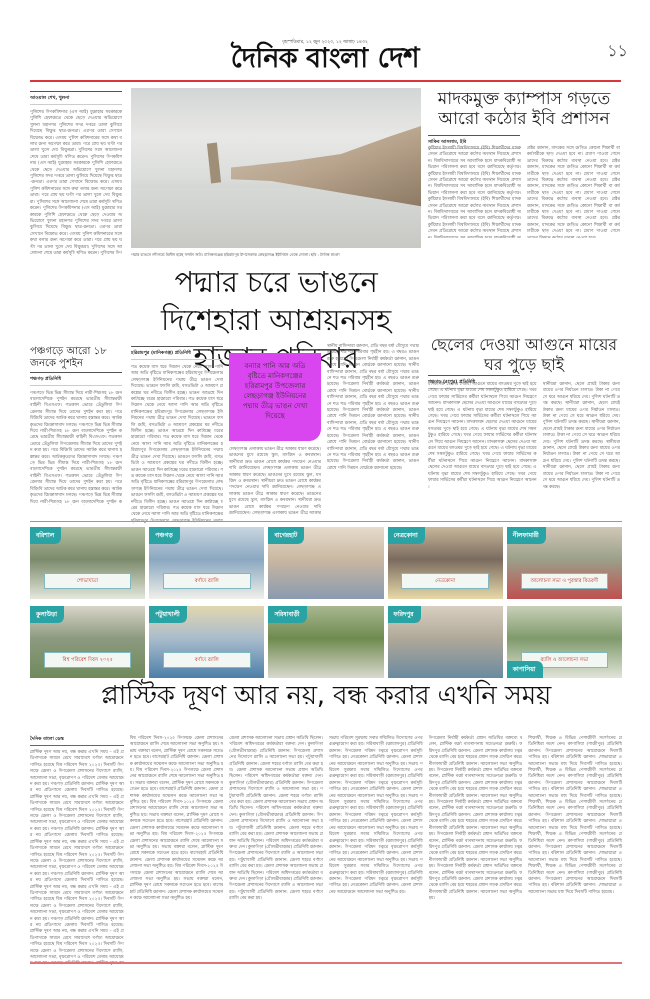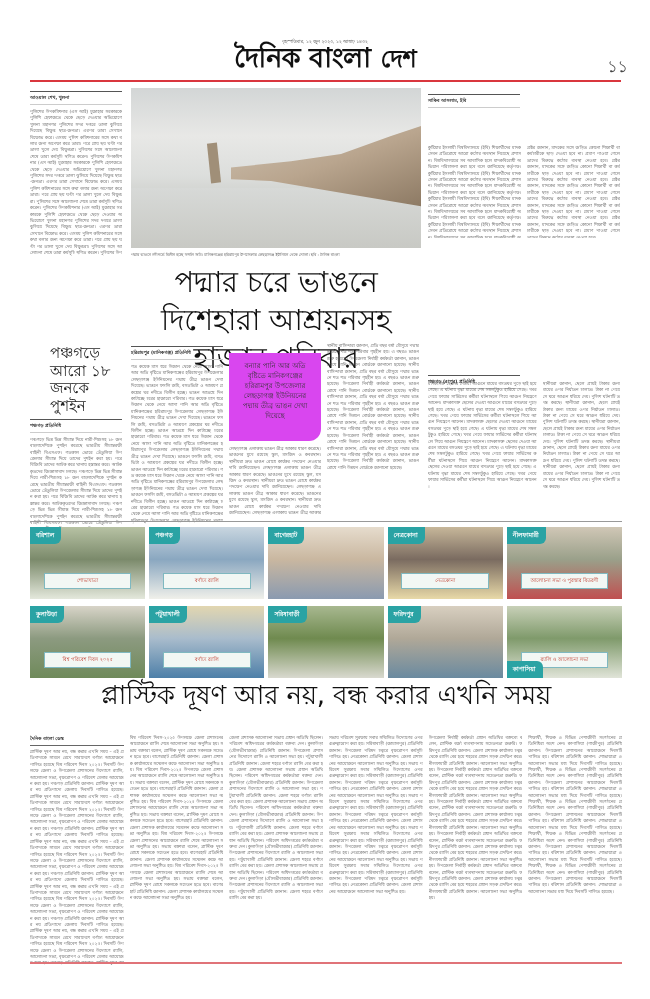--- a/index.html
+++ b/index.html
@@ -4,22 +4,22 @@
 <style>
   * { box-sizing: border-box; margin: 0; padding: 0; }
   html, body { width: 650px; height: 999px; background: #ffffff; overflow: hidden; }
   body { font-family: "DejaVu Sans", sans-serif; color: #222; position: relative; }
 
   .page { position: absolute; left: 0; top: 0; width: 650px; height: 999px; }
 
   
   .dateline { position: absolute; left: 0; width: 650px; top: 39px; text-align: center; font-size: 4.5px; color: #444; }
   .masthead { position: absolute; left: 0; width: 650px; top: 44px; text-align: center; font-family: "DejaVu Sans", sans-serif; font-weight: 900; font-size: 27px; letter-spacing: -0.5px; color: #111; line-height: 1; }
-  .masthead .desh { display: inline-block; margin-left: 10px; font-size: 24px; }
-  .pageno { position: absolute; right: 22px; top: 38px; font-size: 16px; color: #444; font-family: "DejaVu Serif", serif; margin-top: 16px; }
+  .masthead .desh { display: inline-block; margin-left: 10px; font-size: 28px; }
+  .pageno { position: absolute; right: 22px; top: 38px; font-size: 16px; color: #444; font-family: "DejaVu Serif", serif; }
   .topbar { position: absolute; left: 30px; top: 80px; width: 591px; height: 2px; background: #d9363e; }
 
   
   .col { position: absolute; }
   .head { font-family: "DejaVu Sans", sans-serif; color: #222; line-height: 1.18; font-weight: 400; }
   .byline { font-size: 4.6px; font-weight: 700; color: #222; border-top: 0.8px solid #555; border-bottom: 0.5px solid #ccc; padding: 2px 0 2px 0; margin: 3px 0 4px 0; }
   .body { font-size: 4.3px; line-height: 6.4px; color: #555; text-align: justify; word-break: break-all; overflow: hidden; }
 
   
   .lc { left: 30px; top: 88px; width: 92px; }
@@ -41,21 +41,21 @@
   .rcbody { position: absolute; left: 428px; top: 145px; width: 192px; display: flex; gap: 6px; }
   .rcbody .body { flex: 1; height: 93px; }
 
   
   .mid1 { left: 131px; top: 343px; width: 92px; }
   .quote { position: absolute; left: 229px; top: 353px; width: 92px; height: 88px; background: #d946ef; border-radius: 0 0 12px 0; padding: 8px 6px; text-align: center; font-size: 7px; line-height: 10px; color: #333; }
   .mid2 { left: 229px; top: 446px; width: 92px; }
   .mid3 { left: 327px; top: 343px; width: 92px; }
 
   .lc2 { left: 30px; top: 345px; width: 92px; }
-  .lc2 .head { font-size: 15px; margin-left: 20px; }
+  .lc2 .head { font-size: 10px; }
 
   .rc2head { position: absolute; left: 428px; top: 335px; width: 192px; text-align: center; font-size: 16px; line-height: 20px; color: #222; }
   .rc2body { position: absolute; left: 428px; top: 381px; width: 192px; display: flex; gap: 6px; }
 
   .sep { position: absolute; height: 0.6px; background: #999; }
 
   
   .grid { position: absolute; left: 30px; top: 527px; width: 592px; display: grid; grid-template-columns: repeat(5, 1fr); column-gap: 4px; row-gap: 7px; }
   .tile { position: relative; height: 72px; overflow: hidden; }
   .tile .ph { position: absolute; inset: 0; }
@@ -108,27 +108,29 @@
   </div>
   <div class="quote">বন্যার পানি আর অতি বৃষ্টিতে মানিকগঞ্জের হরিরামপুর উপজেলার লেছড়াগঞ্জ ইউনিয়নের পদ্মায় তীব্র ভাঙন দেখা দিয়েছে</div>
   <div class="col mid2">
     <div class="body" style="height:70px">লেছড়াগঞ্জ এলাকায় ভাঙন তীব্র আকার ধারণ করেছে। ভাঙনের মুখে রয়েছে স্কুল, মসজিদ ও কবরস্থান। স্থানীয়রা দ্রুত ভাঙন রোধে কার্যকর পদক্ষেপ নেওয়ার দাবি জানিয়েছেন। লেছড়াগঞ্জ এলাকায় ভাঙন তীব্র আকার ধারণ করেছে। ভাঙনের মুখে রয়েছে স্কুল, মসজিদ ও কবরস্থান। স্থানীয়রা দ্রুত ভাঙন রোধে কার্যকর পদক্ষেপ নেওয়ার দাবি জানিয়েছেন। লেছড়াগঞ্জ এলাকায় ভাঙন তীব্র আকার ধারণ করেছে। ভাঙনের মুখে রয়েছে স্কুল, মসজিদ ও কবরস্থান। স্থানীয়রা দ্রুত ভাঙন রোধে কার্যকর পদক্ষেপ নেওয়ার দাবি জানিয়েছেন। লেছড়াগঞ্জ এলাকায় ভাঙন তীব্র আকার ধারণ করেছে। ভাঙনের মুখে রয়েছে স্কুল, মসজিদ ও কবরস্থান। স্থানীয়রা দ্রুত ভাঙন রোধে কার্যকর পদক্ষেপ নেওয়ার দাবি জানিয়েছেন। লেছড়াগঞ্জ এলাকায় ভাঙন তীব্র আকার ধারণ করেছে। ভাঙনের মুখে রয়েছে স্কুল, মসজিদ ও কবরস্থান। স্থানীয়রা দ্রুত ভাঙন রোধে কার্যকর পদক্ষেপ নেওয়ার দাবি জানিয়েছেন।</div>
   </div>
   <div class="col mid3">
     <div class="body" style="height:173px">স্থানীয় বাসিন্দারা জানান, প্রতি বছর বর্ষা মৌসুমে পদ্মার ভাঙনে শত শত পরিবার গৃহহীন হয়। এ বছরও ভাঙন শুরু হয়েছে। উপজেলা নির্বাহী কর্মকর্তা জানান, ভাঙন রোধে পানি উন্নয়ন বোর্ডকে জানানো হয়েছে। স্থানীয় বাসিন্দারা জানান, প্রতি বছর বর্ষা মৌসুমে পদ্মার ভাঙনে শত শত পরিবার গৃহহীন হয়। এ বছরও ভাঙন শুরু হয়েছে। উপজেলা নির্বাহী কর্মকর্তা জানান, ভাঙন রোধে পানি উন্নয়ন বোর্ডকে জানানো হয়েছে। স্থানীয় বাসিন্দারা জানান, প্রতি বছর বর্ষা মৌসুমে পদ্মার ভাঙনে শত শত পরিবার গৃহহীন হয়। এ বছরও ভাঙন শুরু হয়েছে। উপজেলা নির্বাহী কর্মকর্তা জানান, ভাঙন রোধে পানি উন্নয়ন বোর্ডকে জানানো হয়েছে। স্থানীয় বাসিন্দারা জানান, প্রতি বছর বর্ষা মৌসুমে পদ্মার ভাঙনে শত শত পরিবার গৃহহীন হয়। এ বছরও ভাঙন শুরু হয়েছে। উপজেলা নির্বাহী কর্মকর্তা জানান, ভাঙন রোধে পানি উন্নয়ন বোর্ডকে জানানো হয়েছে। স্থানীয় বাসিন্দারা জানান, প্রতি বছর বর্ষা মৌসুমে পদ্মার ভাঙনে শত শত পরিবার গৃহহীন হয়। এ বছরও ভাঙন শুরু হয়েছে। উপজেলা নির্বাহী কর্মকর্তা জানান, ভাঙন রোধে পানি উন্নয়ন বোর্ডকে জানানো হয়েছে।</div>
   </div>
 
   <div class="col rc">
+    <div class="head">মাদকমুক্ত ক্যাম্পাস গড়তে আরো কঠোর ইবি প্রশাসন</div>
     <div class="byline" style="width:92px;margin-top:6px">সাকিব আসলাম, ইবি</div>
   </div>
   <div class="rcbody">
     <div class="body">কুষ্টিয়ার ইসলামী বিশ্ববিদ্যালয়ে (ইবি) শিক্ষার্থীদের মাদক সেবন প্রতিরোধে আরো কঠোর অবস্থান নিয়েছে প্রশাসন। বিশ্ববিদ্যালয়ের সব আবাসিক হলে মাদকবিরোধী অভিযান পরিচালনা করা হবে বলে জানিয়েছে কর্তৃপক্ষ। কুষ্টিয়ার ইসলামী বিশ্ববিদ্যালয়ে (ইবি) শিক্ষার্থীদের মাদক সেবন প্রতিরোধে আরো কঠোর অবস্থান নিয়েছে প্রশাসন। বিশ্ববিদ্যালয়ের সব আবাসিক হলে মাদকবিরোধী অভিযান পরিচালনা করা হবে বলে জানিয়েছে কর্তৃপক্ষ। কুষ্টিয়ার ইসলামী বিশ্ববিদ্যালয়ে (ইবি) শিক্ষার্থীদের মাদক সেবন প্রতিরোধে আরো কঠোর অবস্থান নিয়েছে প্রশাসন। বিশ্ববিদ্যালয়ের সব আবাসিক হলে মাদকবিরোধী অভিযান পরিচালনা করা হবে বলে জানিয়েছে কর্তৃপক্ষ। কুষ্টিয়ার ইসলামী বিশ্ববিদ্যালয়ে (ইবি) শিক্ষার্থীদের মাদক সেবন প্রতিরোধে আরো কঠোর অবস্থান নিয়েছে প্রশাসন। বিশ্ববিদ্যালয়ের সব আবাসিক হলে মাদকবিরোধী অভিযান পরিচালনা করা হবে বলে জানিয়েছে কর্তৃপক্ষ। কুষ্টিয়ার ইসলামী বিশ্ববিদ্যালয়ে (ইবি) শিক্ষার্থীদের মাদক সেবন প্রতিরোধে আরো কঠোর অবস্থান নিয়েছে প্রশাসন। বিশ্ববিদ্যালয়ের সব আবাসিক হলে মাদকবিরোধী অভিযান পরিচালনা করা হবে বলে জানিয়েছে কর্তৃপক্ষ।</div>
     <div class="body">প্রক্টর জানান, মাদকের সঙ্গে জড়িত কোনো শিক্ষার্থী বা কর্মচারীকে ছাড় দেওয়া হবে না। প্রমাণ পাওয়া গেলে তাদের বিরুদ্ধে কঠোর ব্যবস্থা নেওয়া হবে। প্রক্টর জানান, মাদকের সঙ্গে জড়িত কোনো শিক্ষার্থী বা কর্মচারীকে ছাড় দেওয়া হবে না। প্রমাণ পাওয়া গেলে তাদের বিরুদ্ধে কঠোর ব্যবস্থা নেওয়া হবে। প্রক্টর জানান, মাদকের সঙ্গে জড়িত কোনো শিক্ষার্থী বা কর্মচারীকে ছাড় দেওয়া হবে না। প্রমাণ পাওয়া গেলে তাদের বিরুদ্ধে কঠোর ব্যবস্থা নেওয়া হবে। প্রক্টর জানান, মাদকের সঙ্গে জড়িত কোনো শিক্ষার্থী বা কর্মচারীকে ছাড় দেওয়া হবে না। প্রমাণ পাওয়া গেলে তাদের বিরুদ্ধে কঠোর ব্যবস্থা নেওয়া হবে। প্রক্টর জানান, মাদকের সঙ্গে জড়িত কোনো শিক্ষার্থী বা কর্মচারীকে ছাড় দেওয়া হবে না। প্রমাণ পাওয়া গেলে তাদের বিরুদ্ধে কঠোর ব্যবস্থা নেওয়া হবে।</div>
   </div>
 
+  <div class="rc2head">ছেলের দেওয়া আগুনে মায়ের ঘর পুড়ে ছাই</div>
   <div class="col" style="left:428px;top:372px;width:92px;">
     <div class="byline">পঞ্চগড় (রংপুর) প্রতিনিধি</div>
   </div>
   <div class="rc2body">
     <div class="body" style="height:132px">মাদকাসক্ত ছেলের দেওয়া আগুনে মায়ের বসতঘর পুড়ে ছাই হয়ে গেছে। এ ঘটনায় বৃদ্ধা মায়ের শেষ সম্বলটুকুও হারিয়ে গেছে। খবর পেয়ে ফায়ার সার্ভিসের কর্মীরা ঘটনাস্থলে গিয়ে আগুন নিয়ন্ত্রণে আনেন। মাদকাসক্ত ছেলের দেওয়া আগুনে মায়ের বসতঘর পুড়ে ছাই হয়ে গেছে। এ ঘটনায় বৃদ্ধা মায়ের শেষ সম্বলটুকুও হারিয়ে গেছে। খবর পেয়ে ফায়ার সার্ভিসের কর্মীরা ঘটনাস্থলে গিয়ে আগুন নিয়ন্ত্রণে আনেন। মাদকাসক্ত ছেলের দেওয়া আগুনে মায়ের বসতঘর পুড়ে ছাই হয়ে গেছে। এ ঘটনায় বৃদ্ধা মায়ের শেষ সম্বলটুকুও হারিয়ে গেছে। খবর পেয়ে ফায়ার সার্ভিসের কর্মীরা ঘটনাস্থলে গিয়ে আগুন নিয়ন্ত্রণে আনেন। মাদকাসক্ত ছেলের দেওয়া আগুনে মায়ের বসতঘর পুড়ে ছাই হয়ে গেছে। এ ঘটনায় বৃদ্ধা মায়ের শেষ সম্বলটুকুও হারিয়ে গেছে। খবর পেয়ে ফায়ার সার্ভিসের কর্মীরা ঘটনাস্থলে গিয়ে আগুন নিয়ন্ত্রণে আনেন। মাদকাসক্ত ছেলের দেওয়া আগুনে মায়ের বসতঘর পুড়ে ছাই হয়ে গেছে। এ ঘটনায় বৃদ্ধা মায়ের শেষ সম্বলটুকুও হারিয়ে গেছে। খবর পেয়ে ফায়ার সার্ভিসের কর্মীরা ঘটনাস্থলে গিয়ে আগুন নিয়ন্ত্রণে আনেন।</div>
     <div class="body" style="height:132px">স্থানীয়রা জানান, ছেলে প্রায়ই টাকার জন্য মায়ের ওপর নির্যাতন চালাত। টাকা না পেয়ে সে ঘরে আগুন ধরিয়ে দেয়। পুলিশ ঘটনাটি তদন্ত করছে। স্থানীয়রা জানান, ছেলে প্রায়ই টাকার জন্য মায়ের ওপর নির্যাতন চালাত। টাকা না পেয়ে সে ঘরে আগুন ধরিয়ে দেয়। পুলিশ ঘটনাটি তদন্ত করছে। স্থানীয়রা জানান, ছেলে প্রায়ই টাকার জন্য মায়ের ওপর নির্যাতন চালাত। টাকা না পেয়ে সে ঘরে আগুন ধরিয়ে দেয়। পুলিশ ঘটনাটি তদন্ত করছে। স্থানীয়রা জানান, ছেলে প্রায়ই টাকার জন্য মায়ের ওপর নির্যাতন চালাত। টাকা না পেয়ে সে ঘরে আগুন ধরিয়ে দেয়। পুলিশ ঘটনাটি তদন্ত করছে। স্থানীয়রা জানান, ছেলে প্রায়ই টাকার জন্য মায়ের ওপর নির্যাতন চালাত। টাকা না পেয়ে সে ঘরে আগুন ধরিয়ে দেয়। পুলিশ ঘটনাটি তদন্ত করছে।</div>
   </div>
 
   <div class="sep" style="left:30px;top:521px;width:592px;"></div>
 

